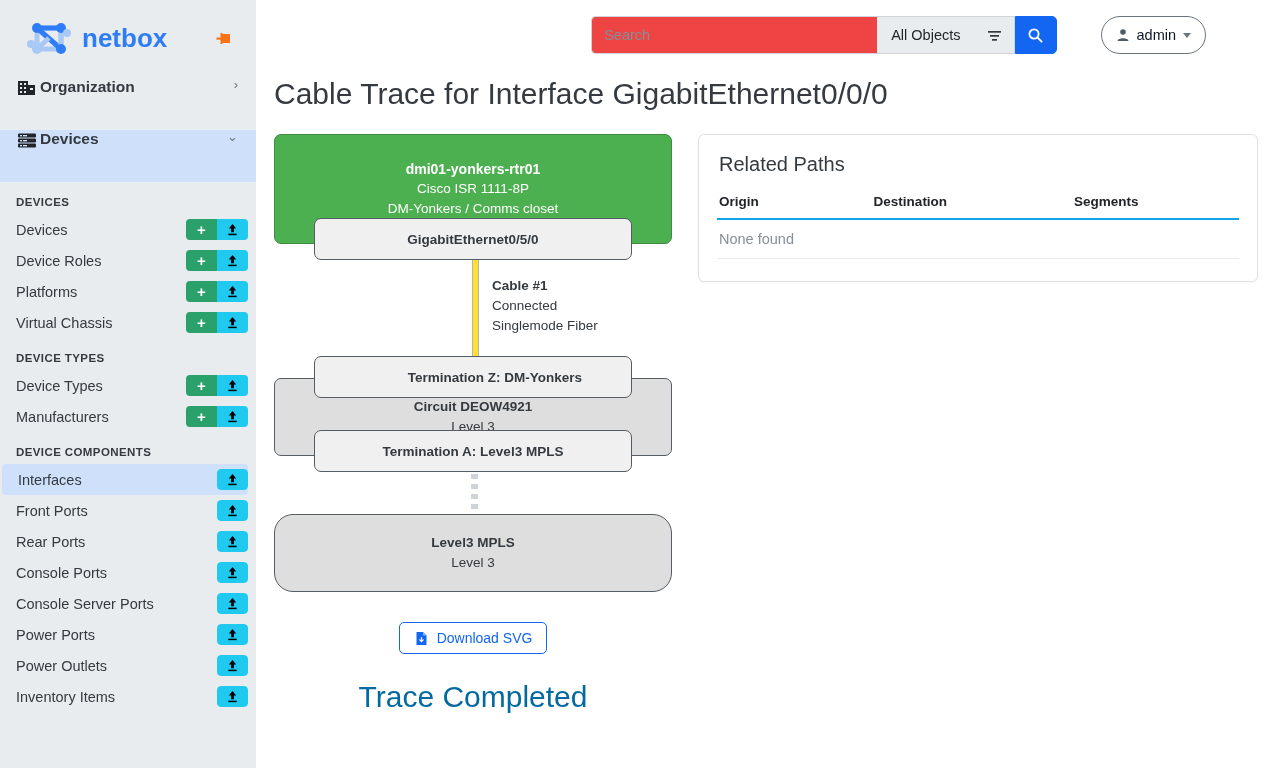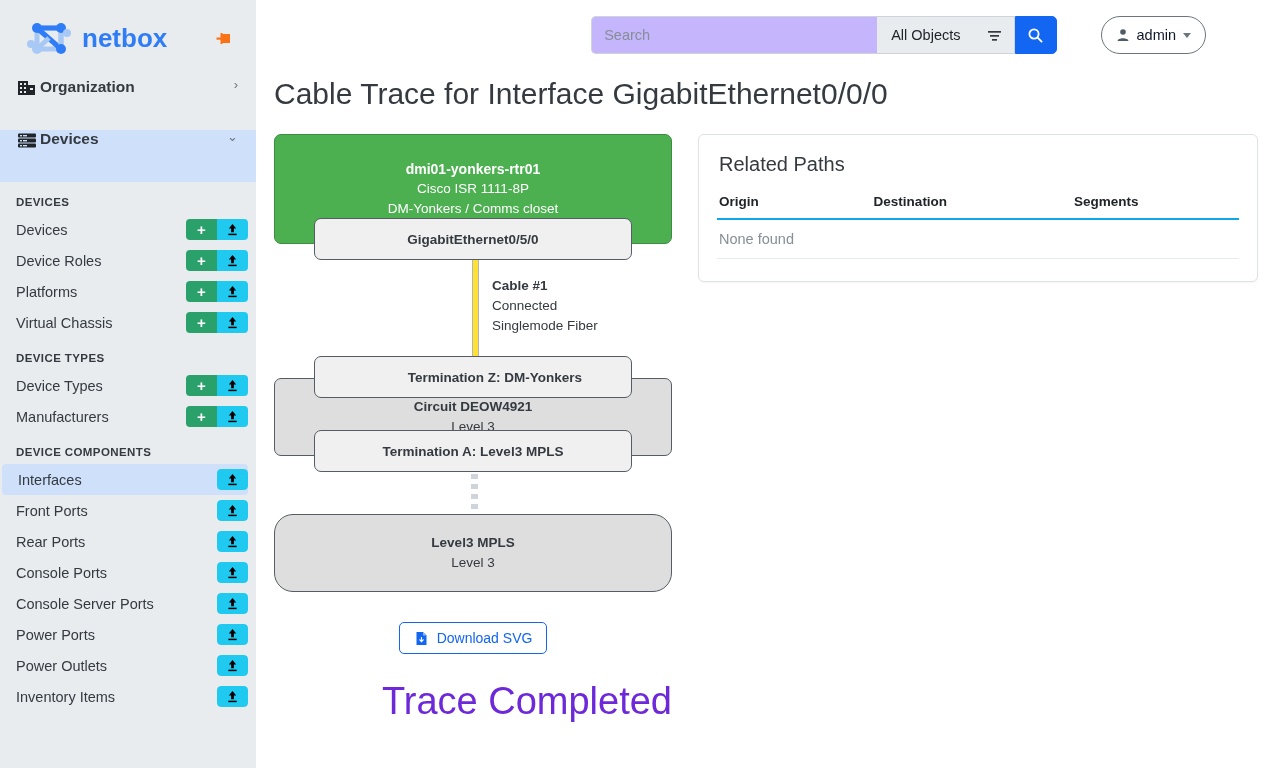--- a/index.html
+++ b/index.html
@@ -79,21 +79,21 @@
   }
   .search-wrap {
     display: flex; align-items: stretch;
     height: 38px; margin-left: auto;
   }
   .search-box {
     width: 286px; height: 38px;
     border: 1px solid #ced4da; border-right: none;
     border-radius: 5px 0 0 5px;
     padding: 0 12px; font-size: 14.5px; color: #212529;
-    background: #c4b5fd; outline: none;
+    background: #ef4444; outline: none;
     font-family: "Liberation Sans", sans-serif;
   }
   .search-box::placeholder { color: #868e96; }
   .sel-objects {
     height: 38px; display: flex; align-items: center;
     padding: 0 14px; background: #e9ecef;
     border: 1px solid #ced4da; border-left: none; border-right: none;
     font-size: 14.5px; color: #212529; cursor: pointer; white-space: nowrap;
   }
   .filter-btn {
@@ -185,22 +185,22 @@
   .node-prov .p2 { font-size: 13.5px; line-height: 20px; }
 
   .dl-row { display: flex; justify-content: center; margin-top: 30px; }
   .dl-btn {
     display: inline-flex; align-items: center; gap: 8px;
     height: 32px; padding: 0 14px;
     border: 1px solid #1266f1; border-radius: 5px;
     color: #1266f1; background: #fff; font-size: 14px; cursor: pointer;
   }
   .trace-done {
-    text-align: right; margin-top: 26px;
-    font-size: 38px; color: #6d28d9; font-weight: normal;
+    text-align: center; margin-top: 26px;
+    font-size: 30px; color: #0369a1; font-weight: normal;
   }
 
   
   .card {
     border: 1px solid #dee2e6; border-radius: 6px;
     background: #fff; padding: 18px 18px 22px 18px;
     box-shadow: 0 1px 2px rgba(0,0,0,0.04);
   }
   .card-title { font-size: 20px; color: #343a40; margin: 0 0 18px 2px; }
   table.paths { width: 100%; border-collapse: collapse; }

